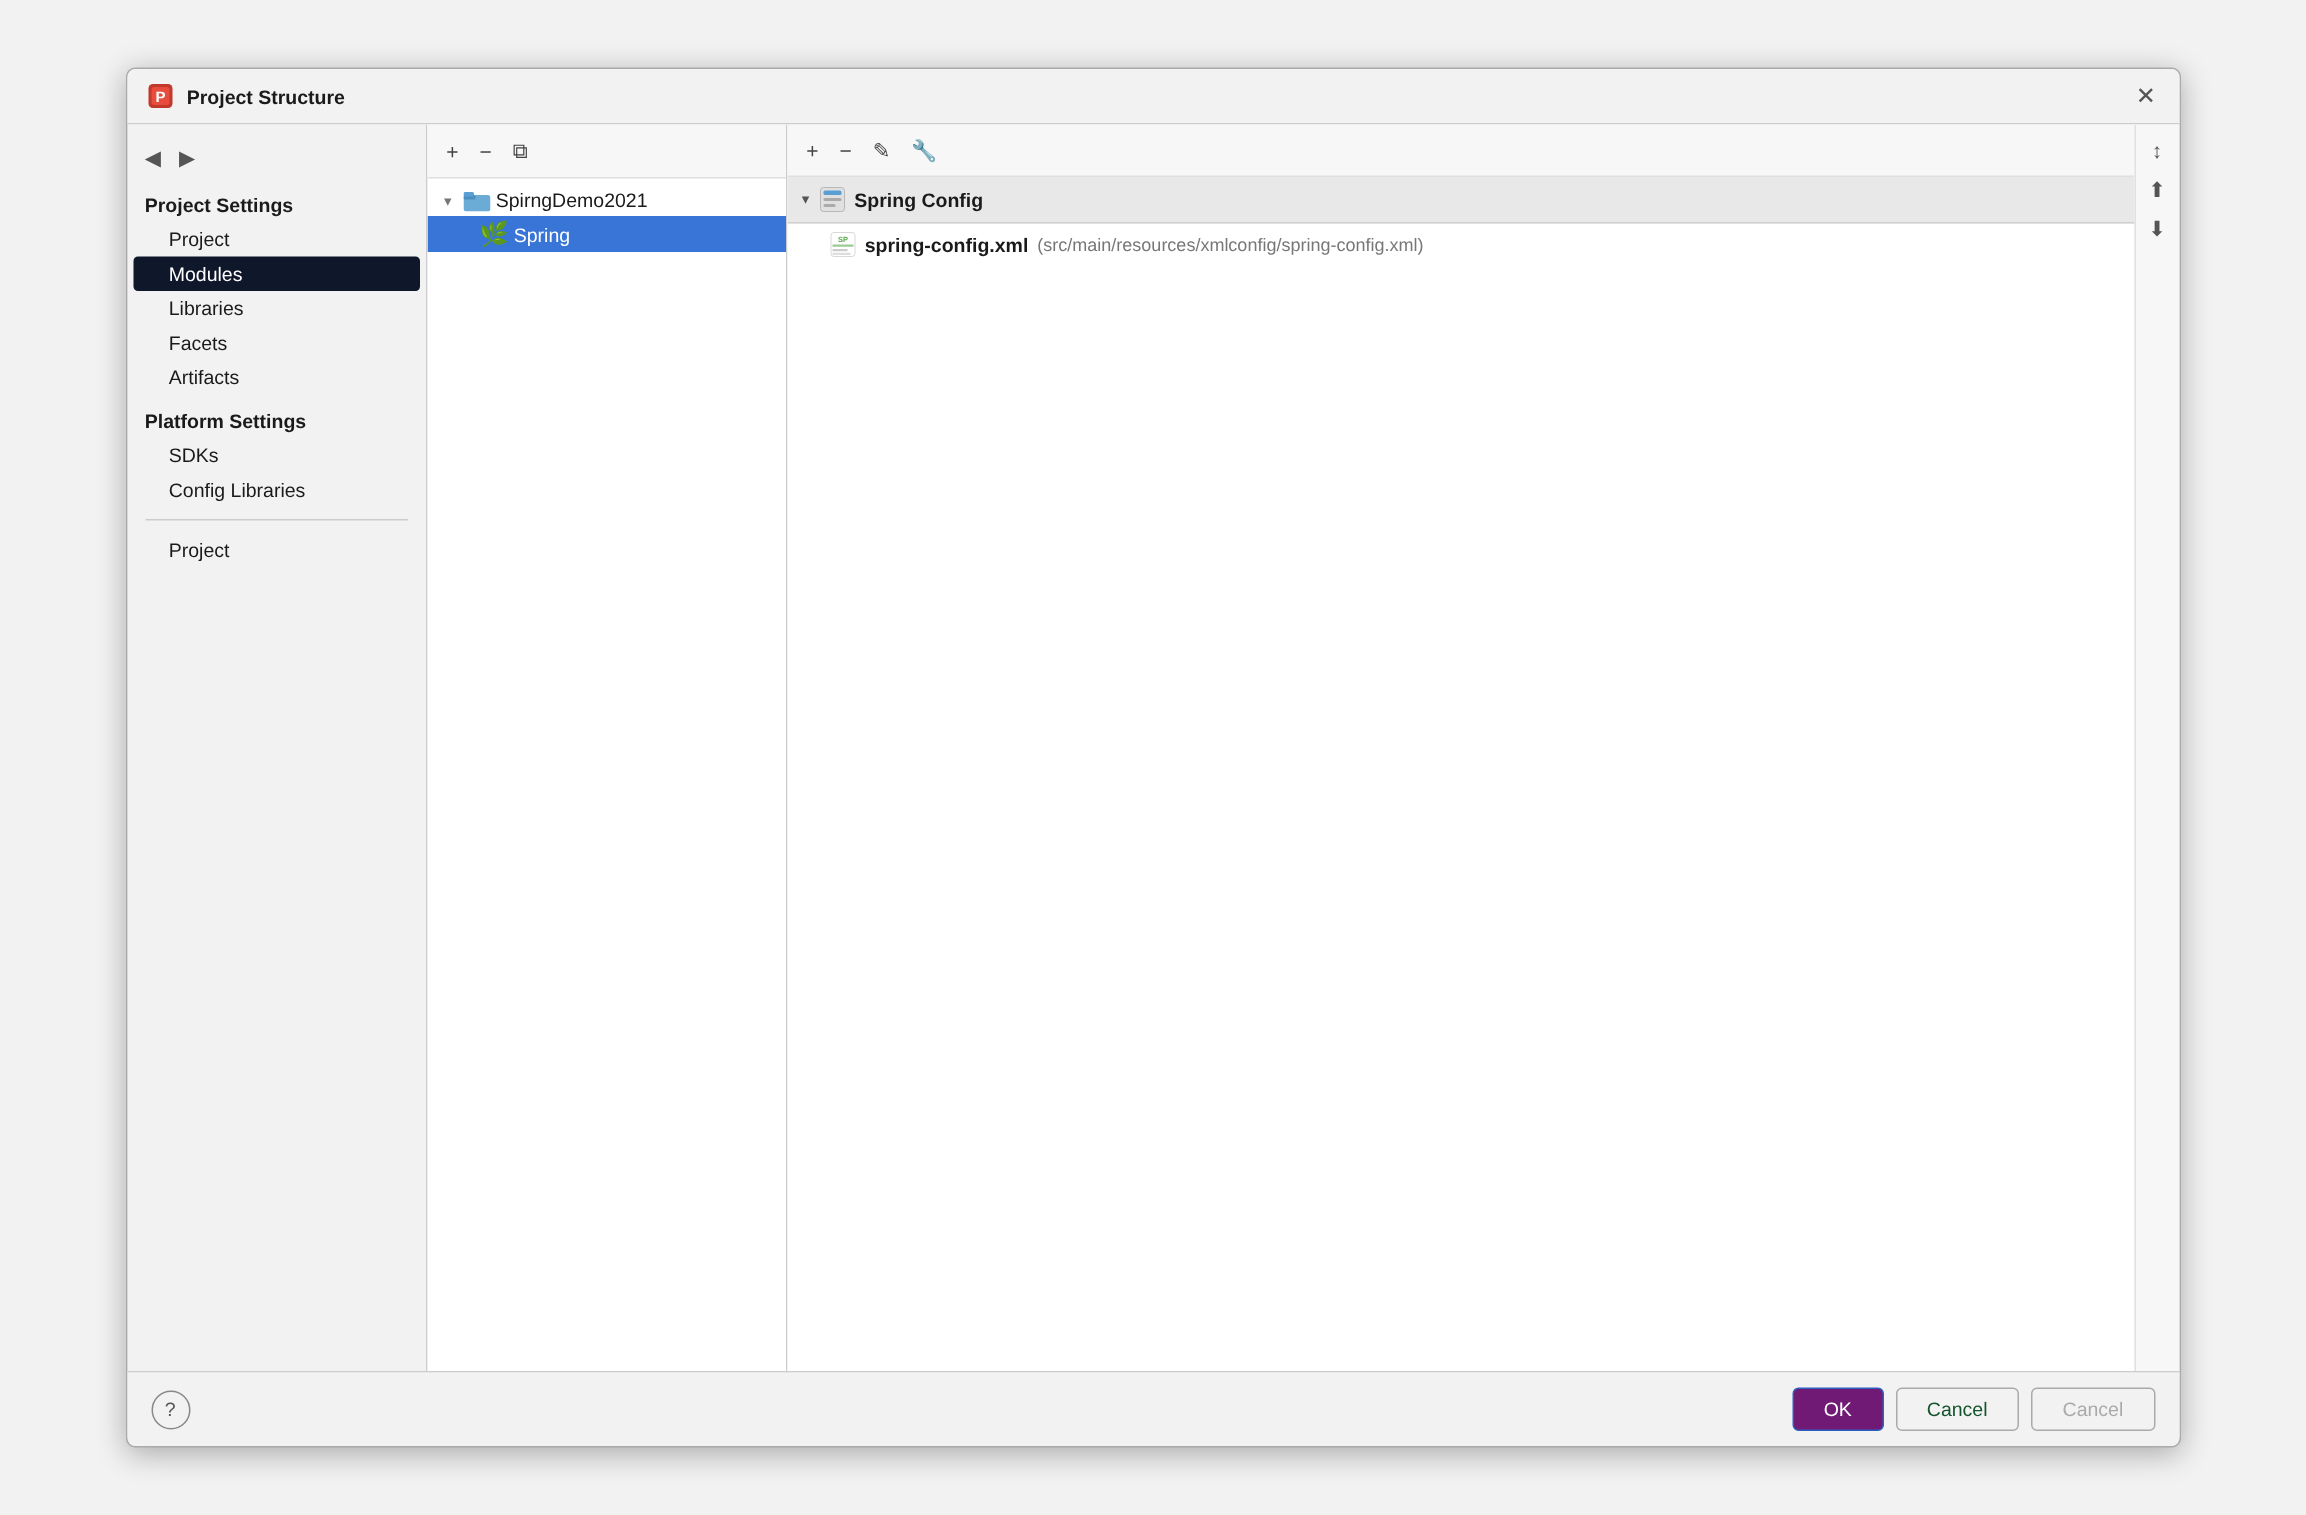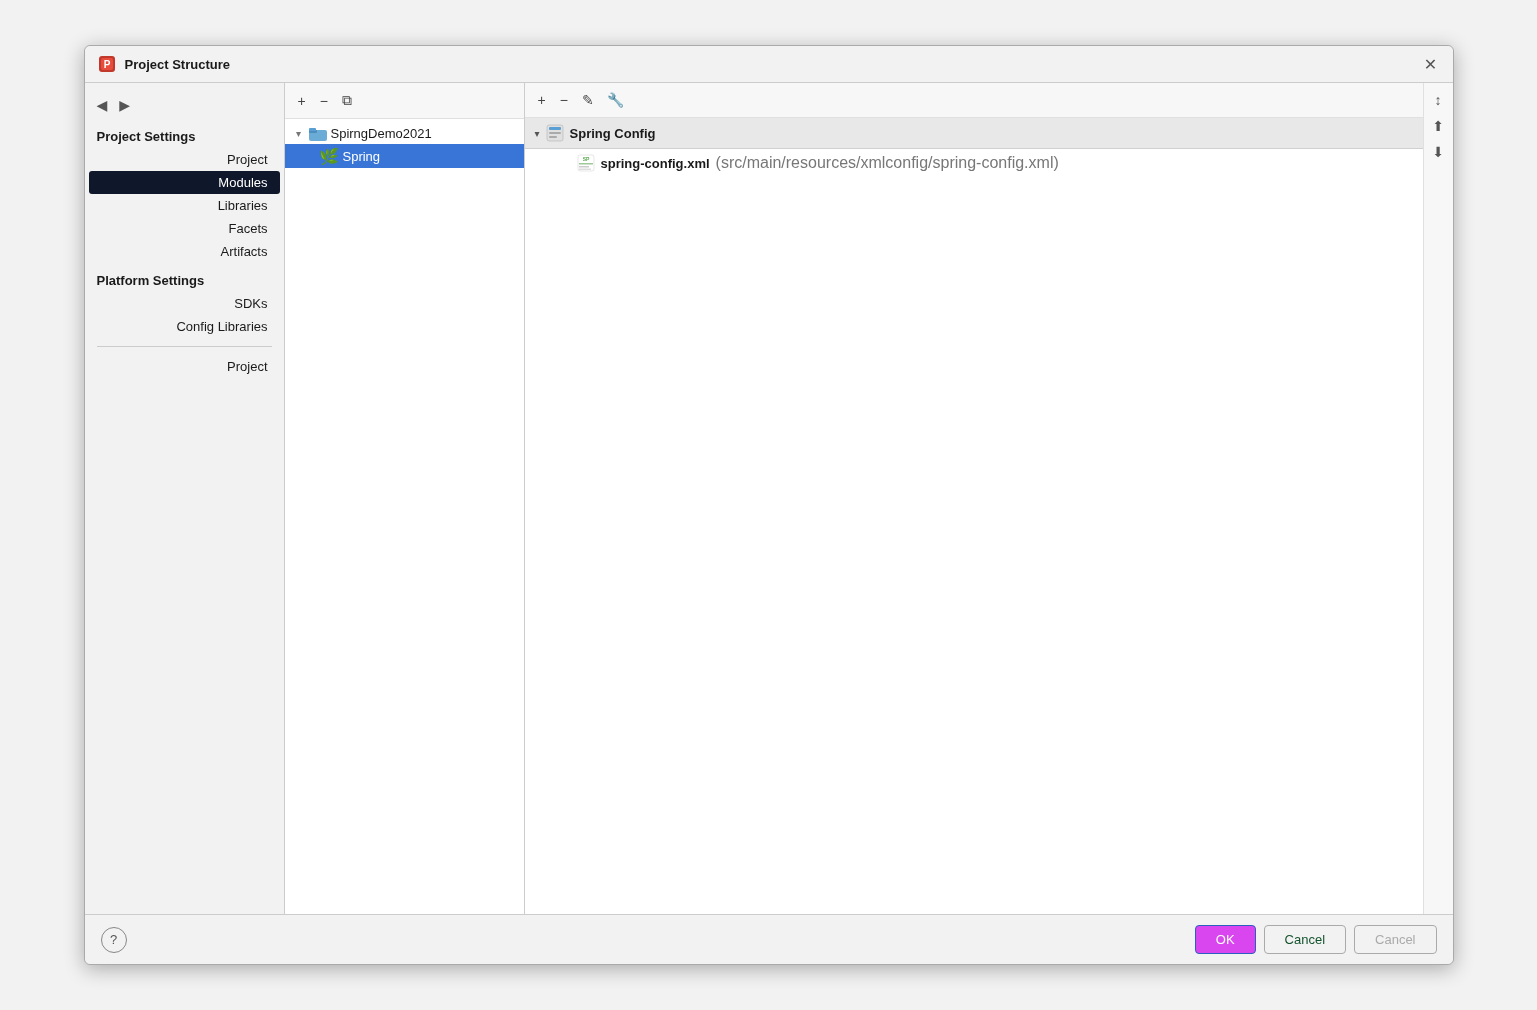--- a/index.html
+++ b/index.html
@@ -103,21 +103,20 @@
       padding: 6px 12px 4px 12px;
     }
 
     .sidebar-item {
       padding: 4px 12px 4px 24px;
       cursor: pointer;
       color: #1a1a1a;
       font-size: 13px;
       border-radius: 3px;
       margin: 0 4px;
-      text-align: right;
     }
 
     .sidebar-item.active {
       background: #0f172a;
       color: #fff;
       border-radius: 3px;
     }
 
     .sidebar-divider {
       height: 1px;
@@ -235,31 +234,30 @@
       font-weight: 700;
       font-size: 13px;
       color: #1a1a1a;
     }
 
     .config-file-item {
       display: flex;
       align-items: center;
       gap: 6px;
       padding: 5px 10px 5px 28px;
-      margin-left: 24px;
     }
 
     .config-file-name {
       font-weight: 600;
       font-size: 13px;
       color: #1a1a1a;
     }
 
     .config-file-path {
-      font-size: 16px;
+      font-size: 12px;
       color: #777;
     }
 
     .right-side-buttons {
       width: 30px;
       background: #f7f7f7;
       border-left: 1px solid #e0e0e0;
       display: flex;
       flex-direction: column;
       align-items: center;
@@ -307,21 +305,21 @@
       padding: 6px 20px;
       font-size: 13px;
       cursor: pointer;
       border-radius: 4px;
       border: 1px solid #aaa;
       background: #f2f2f2;
       color: #14532d;
     }
 
     .dialog-btn.primary {
-      background: #d946ef;
+      background: #701a75;
       color: #fff;
       border-color: #2a5fc0;
       text-align: right;
     }
 
     .dialog-btn.disabled {
       color: #aaa;
       cursor: default;
     }
 

